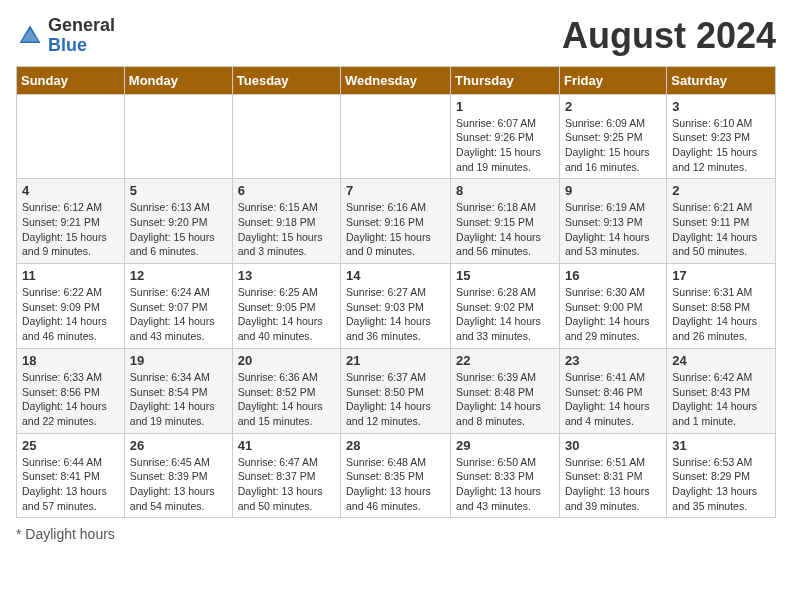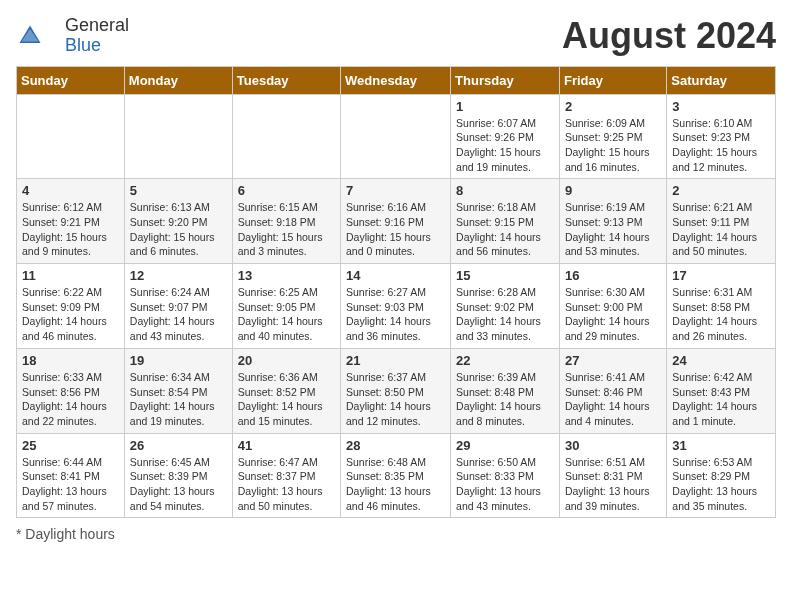--- a/index.html
+++ b/index.html
@@ -16,23 +16,22 @@
       align-items: flex-start;
       margin-bottom: 10px;
     }
     .logo-area {
       display: flex;
       align-items: center;
       gap: 4px;
     }
     .logo-text {
       font-size: 18px;
-      font-weight: normal;
+      font-weight: bold;
       line-height: 1.1;
-      margin-left: 17px;
     }
     .logo-general { color: #333; }
     .logo-blue { color: #2a6db5; }
     .logo-icon {
       width: 28px;
       height: 28px;
     }
     .title-area {
       text-align: right;
     }
@@ -218,21 +217,21 @@
         </td>
         <td>
           <span class="day-number">21</span>
           <div class="day-info">Sunrise: 6:37 AM<br>Sunset: 8:50 PM<br>Daylight: 14 hours<br>and 12 minutes.</div>
         </td>
         <td>
           <span class="day-number">22</span>
           <div class="day-info">Sunrise: 6:39 AM<br>Sunset: 8:48 PM<br>Daylight: 14 hours<br>and 8 minutes.</div>
         </td>
         <td>
-          <span class="day-number">27</span>
+          <span class="day-number">23</span>
           <div class="day-info">Sunrise: 6:41 AM<br>Sunset: 8:46 PM<br>Daylight: 14 hours<br>and 4 minutes.</div>
         </td>
         <td>
           <span class="day-number">24</span>
           <div class="day-info">Sunrise: 6:42 AM<br>Sunset: 8:43 PM<br>Daylight: 14 hours<br>and 1 minute.</div>
         </td>
       </tr>
       <tr>
         <td>
           <span class="day-number">25</span>

